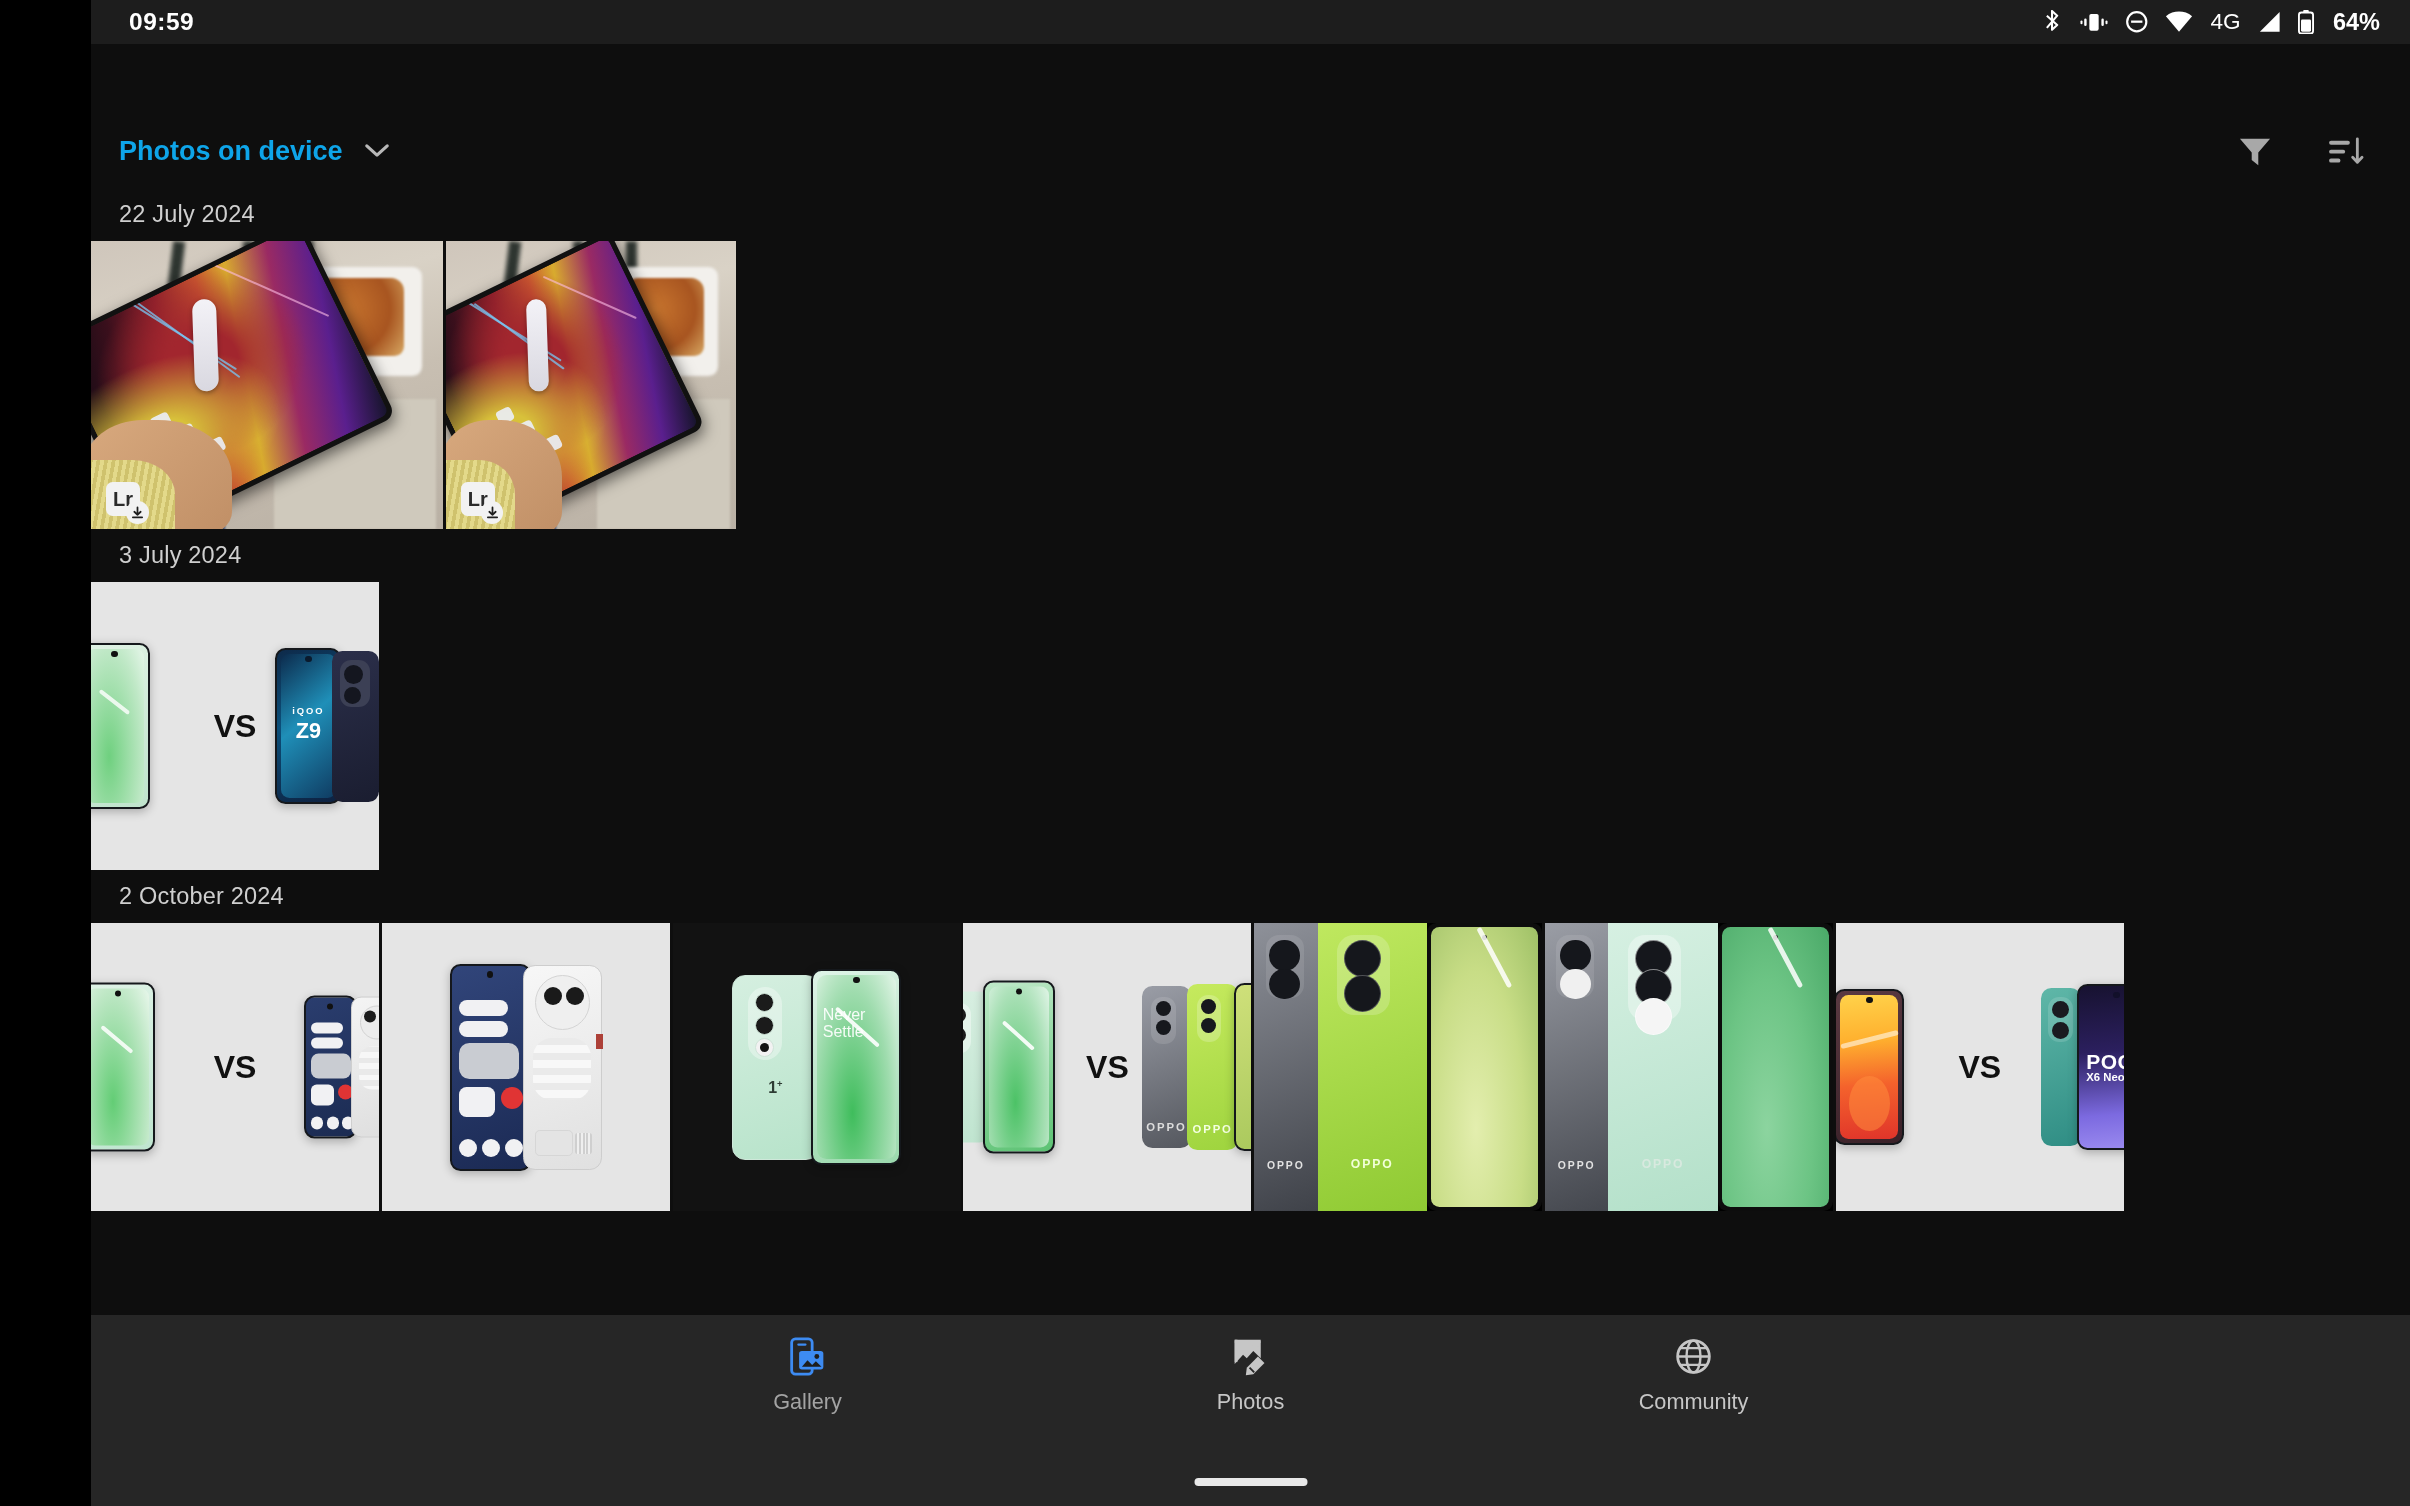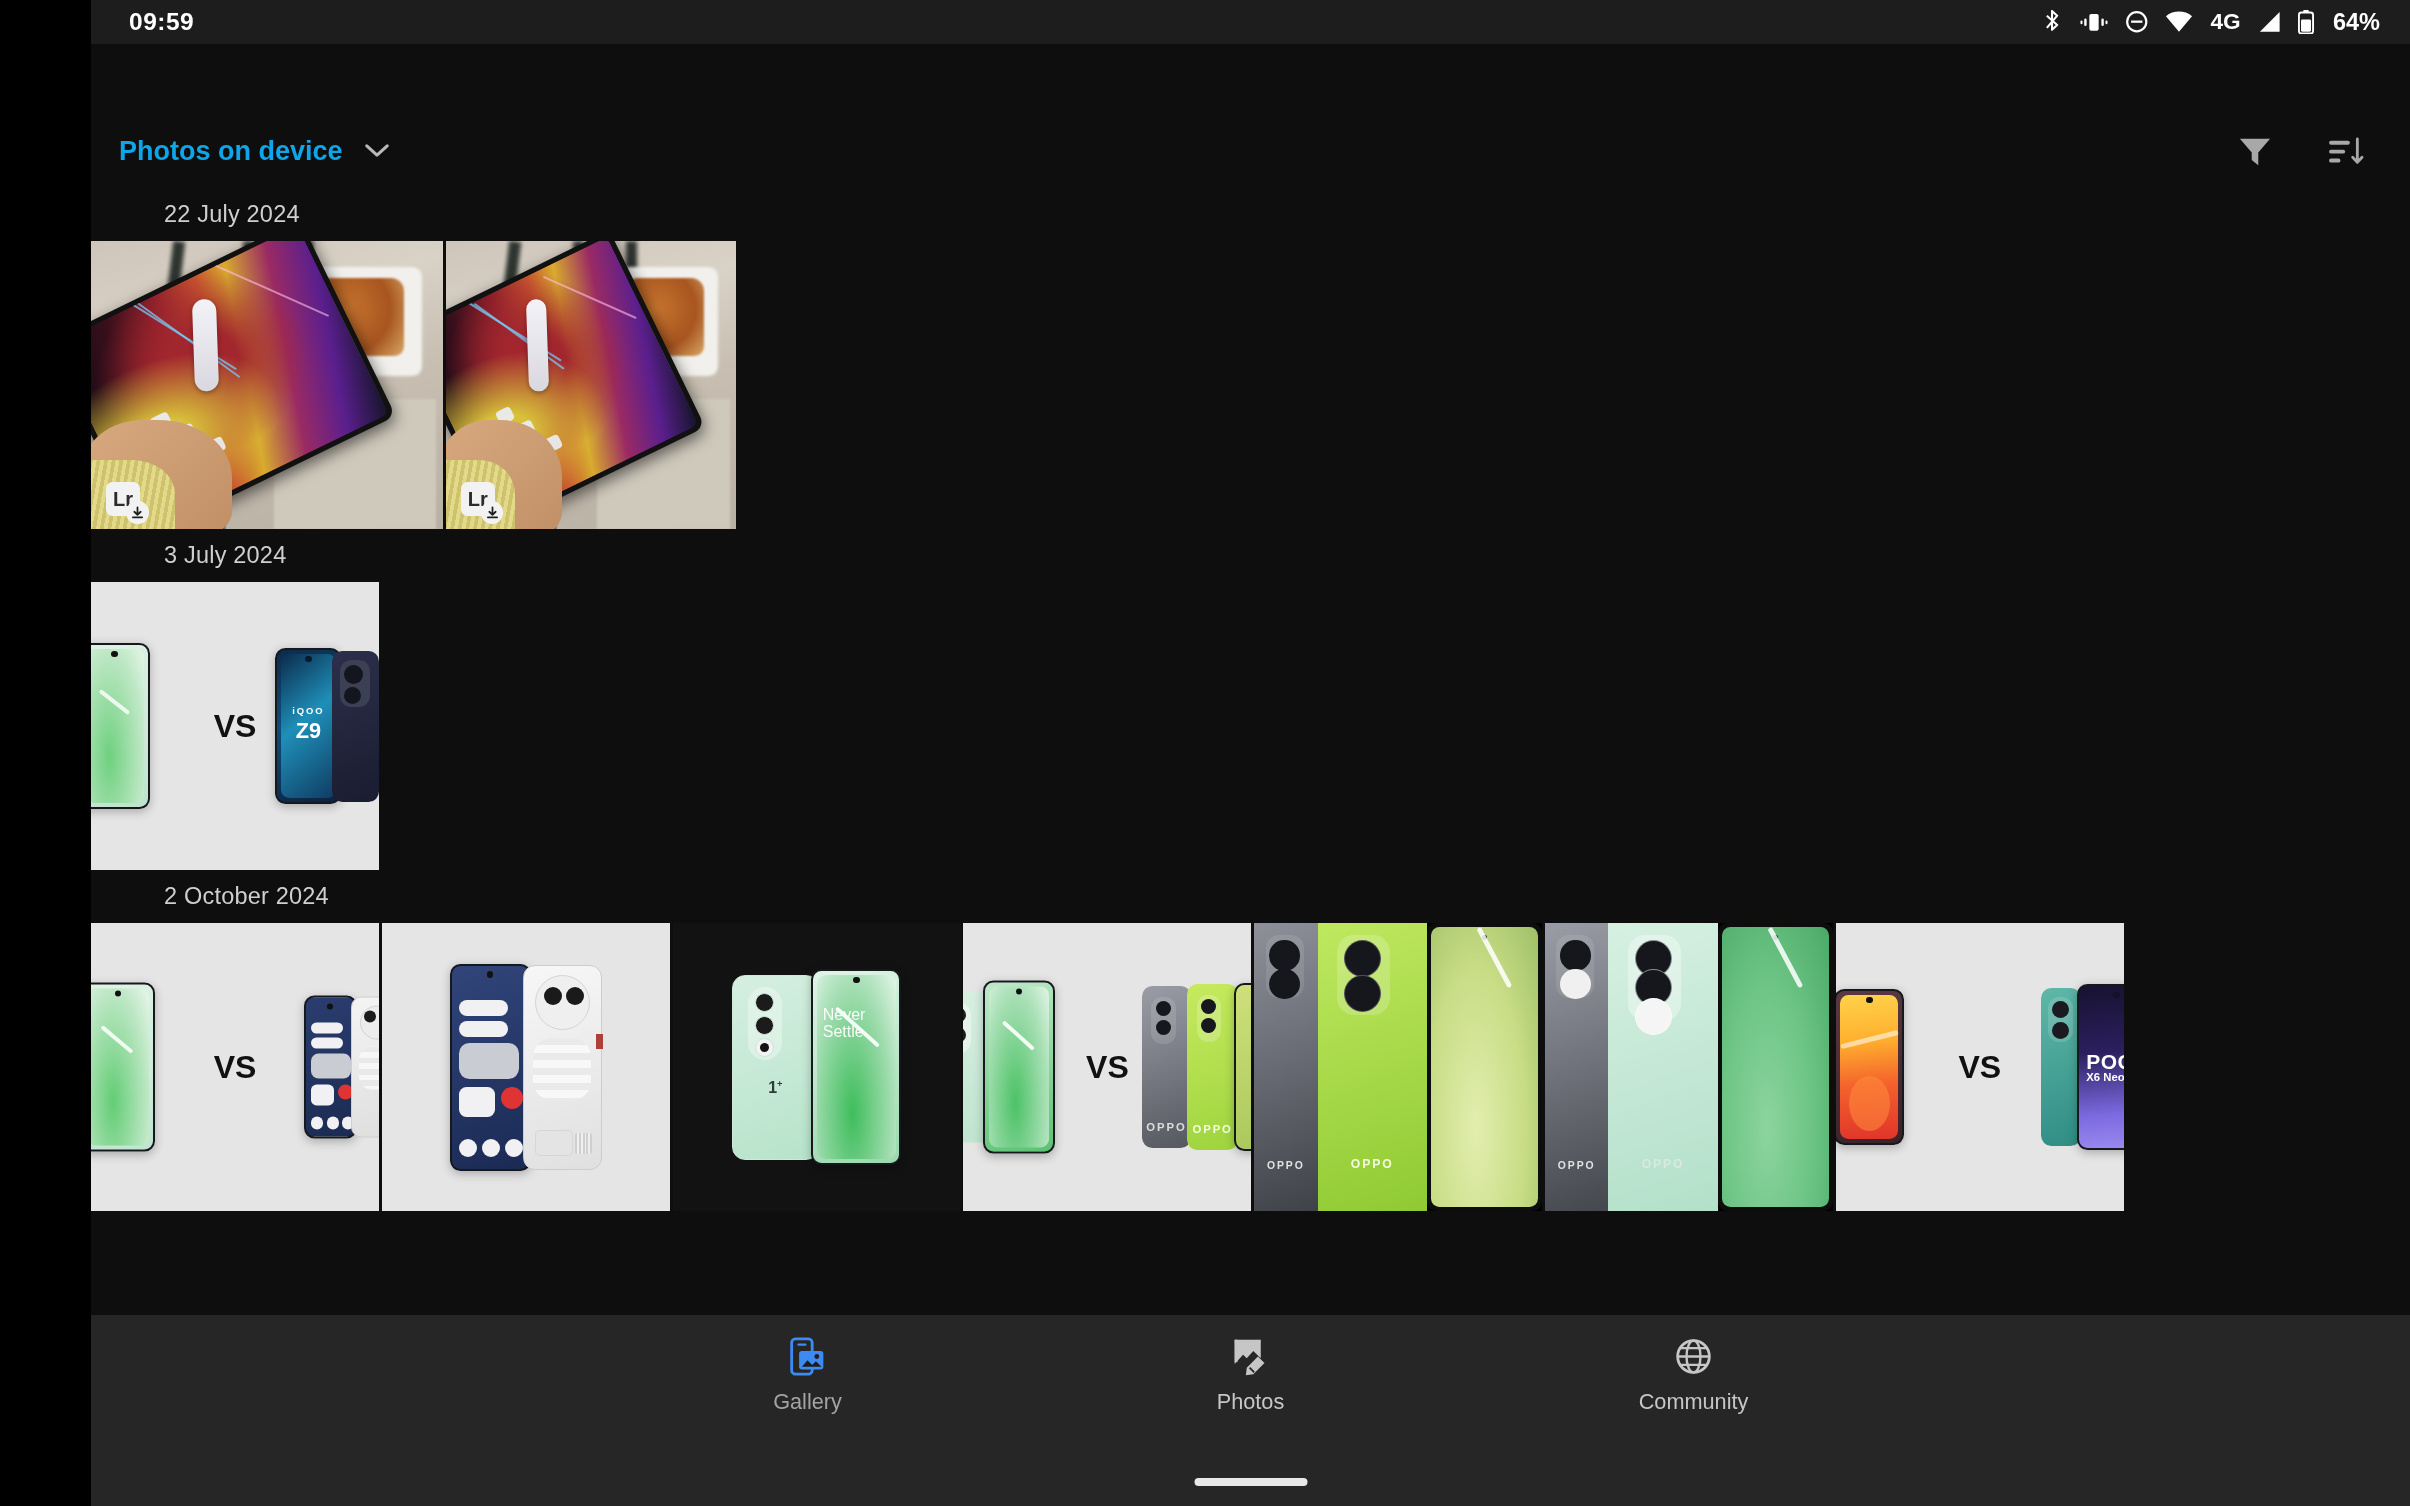--- a/index.html
+++ b/index.html
@@ -13,21 +13,21 @@
          background:#0e0e0e; overflow:hidden; }
 
   
   #statusbar { position:absolute; left:0; top:0; width:2319px; height:44px;
                background:#1d1d1d; display:flex; align-items:center;
                justify-content:space-between; padding:0 30px 0 38px; }
   #clock { color:#fff; font-size:24.5px; font-weight:bold; letter-spacing:0.5px; }
   #sysicons { display:flex; align-items:center; gap:17px; }
   #sysicons .si { display:flex; align-items:center; }
   #battpct { color:#fff; font-size:23.5px; font-weight:bold; margin-left:1.9px; }
-  #net4g { color:#fff; font-size:22.6px; font-weight:bold; }
+  #net4g { color:#fff; font-size:22.6px; font-weight:normal; }
 
   
   #appbar { position:absolute; left:0; top:44px; width:2319px; height:71px;
             background:#262626; display:flex; align-items:center;
             justify-content:space-between; padding:0 26px 0 28px; }
   #hamburger { width:62px; height:62px; display:flex; flex-direction:column;
                align-items:center; justify-content:center; gap:7.5px; cursor:pointer; }
   #hamburger i { display:block; width:32px; height:4.7px; background:#9a9a9a; border-radius:0.9px; }
   #appbar-right { display:flex; align-items:center; gap:17px; }
   #premium { display:flex; align-items:center; gap:12.2px; height:53px;
@@ -49,21 +49,21 @@
   #album-sel { display:flex; align-items:center; gap:21px; cursor:pointer; }
   #album-name { color:#0ea5e9; font-size:27px; font-weight:bold; }
   #hdr-tools { display:flex; align-items:center; gap:41px; }
   .tool-btn { cursor:pointer; display:flex; align-items:center; justify-content:center;
               width:51px; height:51px; }
 
   
   #gallery { position:absolute; left:0; top:188px; width:2319px; height:1126px;
              background:#0e0e0e; overflow:hidden; }
   .date-label { color:#cfcfcf; font-size:23.5px; padding:13px 0 13px 28px;
-                letter-spacing:0.2px;margin-left:45px; }
+                letter-spacing:0.2px; }
   .thumb-row { display:flex; gap:2.8px; }
   .thumb { position:relative; overflow:hidden; background:#fff; cursor:pointer;
            flex:none; }
 
   
   .lr-badge { position:absolute; left:15px; bottom:13px; width:34px; height:34px;
               border-radius:6.6px; background:#f2f2f2; display:flex;
               align-items:center; justify-content:center; }
   .lr-badge .lr-txt { font-size:20px; font-weight:bold; color:#2b2b2b;
                       font-family:"Liberation Sans",sans-serif; line-height:1; }

